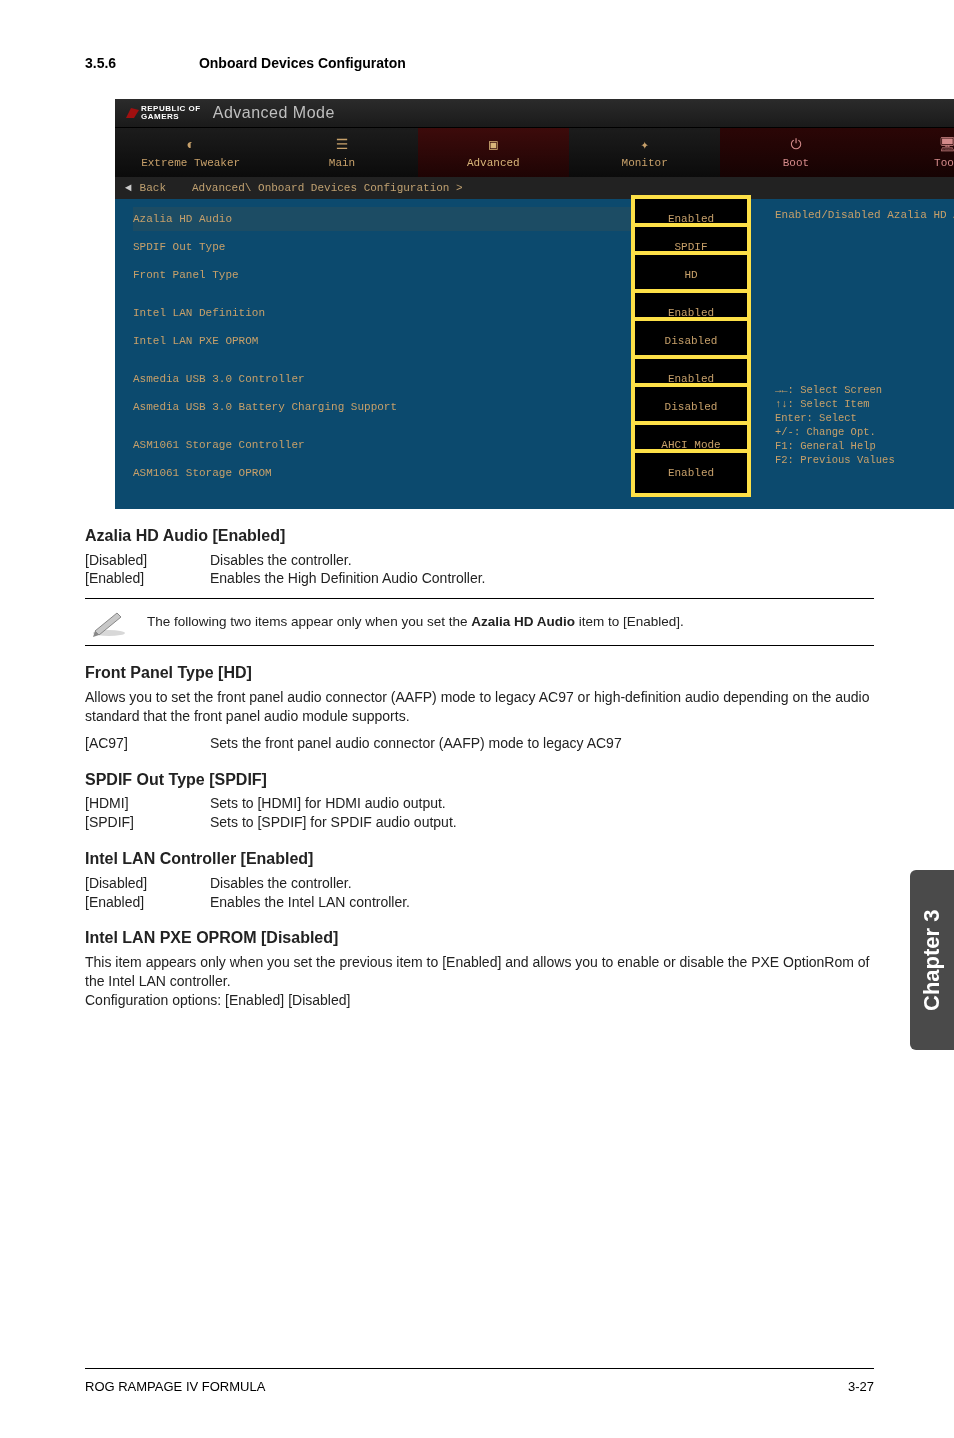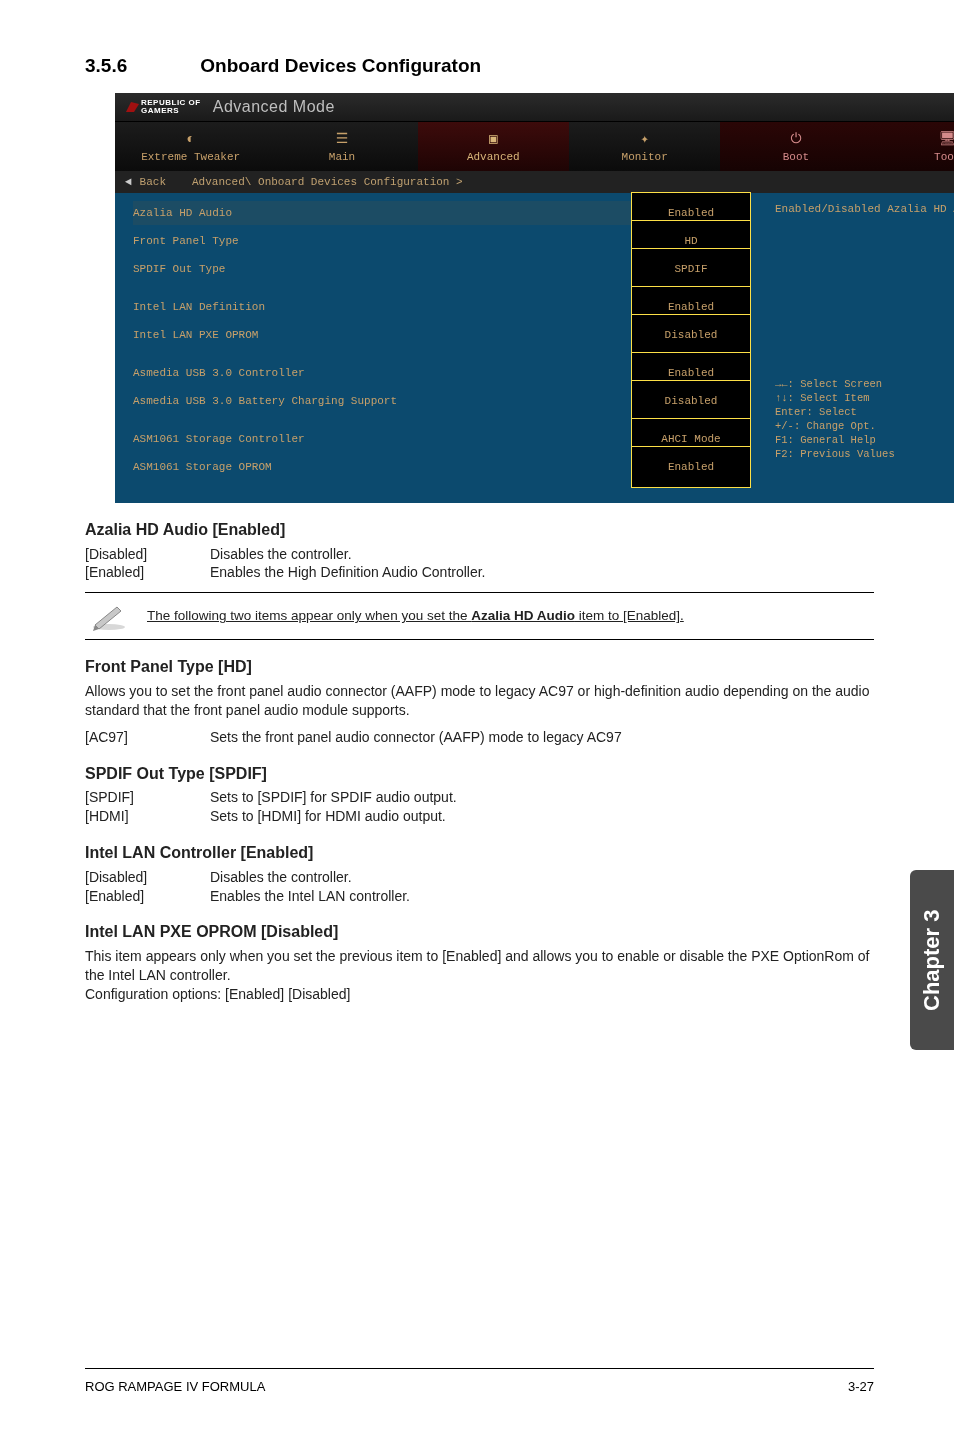--- a/index.html
+++ b/index.html
@@ -8,23 +8,23 @@
     font-family: Arial, Helvetica, sans-serif;
     width: 954px;
     height: 1438px;
     position: relative;
     color: #000;
   }
   .page {
     padding: 55px 80px 0 85px;
   }
   .section-title {
-    font-size: 19px;
+    font-size: 14px;
     font-weight: bold;
-    margin-bottom: 16px;
+    margin-bottom: 28px;
   }
   .section-num { display:inline-block; width:110px; }
 
   
   .bios {
     width: 908px;
     margin-left: 30px;
     background: #0c4a6e;
     color: #c7a06a;
     font-family: "Courier New", monospace;
@@ -121,21 +121,21 @@
     align-items: center;
     height: 24px;
     margin-bottom: 4px;
   }
   .bios-row.selected { background: rgba(120,90,50,0.15); }
   .row-label { flex:1; color:#c7a06a; padding-right:8px; white-space:nowrap; overflow:hidden; }
   .row-value {
     width: 120px;
     text-align: center;
     background: #000;
-    border: 1px solid #fde047;
+    border: 4px solid #fde047;
     color: #c7a06a;
     padding: 14px 0;
     font-size: 11px;
   }
   .bios-sep { height: 10px; }
   .help-text { font-size:11px; line-height:16px; color:#c7a06a;}
   .help-nav { margin-top: 160px; font-size:10.5px; line-height:14px; color:#c7a06a;}
 
   
   .doc-content { margin-top: 16px; font-size: 14px; line-height: 1.35; color:#222; }
@@ -145,21 +145,20 @@
   .opt-val { flex:1; }
 
   .note-box {
     border-top: 1px solid #000;
     border-bottom: 1px solid #000;
     margin: 10px 0 8px 0;
     display: flex;
     align-items: center;
     padding: 8px 4px;
     gap: 18px;
-    text-decoration: underline;
   }
   .note-text { font-size: 13.5px; }
 
   .body-text { margin-top:4px; }
 
   .side-tab {
     position: absolute;
     right: 0;
     top: 870px;
     width: 44px;
@@ -253,26 +252,26 @@
     </div>
 
     <div class="bios-body">
       <div class="bios-left">
 
         <div class="bios-row selected">
           <span class="row-label">Azalia HD Audio</span>
           <span class="row-value">Enabled</span>
         </div>
         <div class="bios-row">
+          <span class="row-label">SPDIF Out Type</span>
+          <span class="row-value">SPDIF</span>
+        </div>
+        <div class="bios-row">
           <span class="row-label">Front Panel Type</span>
           <span class="row-value">HD</span>
-        </div>
-        <div class="bios-row">
-          <span class="row-label">SPDIF Out Type</span>
-          <span class="row-value">SPDIF</span>
         </div>
 
         <div class="bios-sep"></div>
 
         <div class="bios-row">
           <span class="row-label">Intel LAN Definition</span>
           <span class="row-value">Enabled</span>
         </div>
         <div class="bios-row">
           <span class="row-label">Intel LAN PXE OPROM</span>
@@ -343,26 +342,26 @@
     <div class="h-bold">Front Panel Type [HD]</div>
     <div class="body-text">Allows you to set the front panel audio connector (AAFP) mode to legacy AC97 or high-definition audio depending on the audio standard that the front panel audio module supports.</div>
     <div style="height:8px"></div>
     <div class="opt-row">
       <div class="opt-key">[AC97]</div>
       <div class="opt-val">Sets the front panel audio connector (AAFP) mode to legacy AC97</div>
     </div>
 
     <div class="h-bold">SPDIF Out Type [SPDIF]</div>
     <div class="opt-row">
+      <div class="opt-key">[HDMI]</div>
+      <div class="opt-val">Sets to [HDMI] for HDMI audio output.</div>
+    </div>
+    <div class="opt-row">
       <div class="opt-key">[SPDIF]</div>
       <div class="opt-val">Sets to [SPDIF] for SPDIF audio output.</div>
-    </div>
-    <div class="opt-row">
-      <div class="opt-key">[HDMI]</div>
-      <div class="opt-val">Sets to [HDMI] for HDMI audio output.</div>
     </div>
 
     <div class="h-bold">Intel LAN Controller [Enabled]</div>
     <div class="opt-row">
       <div class="opt-key">[Disabled]</div>
       <div class="opt-val">Disables the controller.</div>
     </div>
     <div class="opt-row">
       <div class="opt-key">[Enabled]</div>
       <div class="opt-val">Enables the Intel LAN controller.</div>

